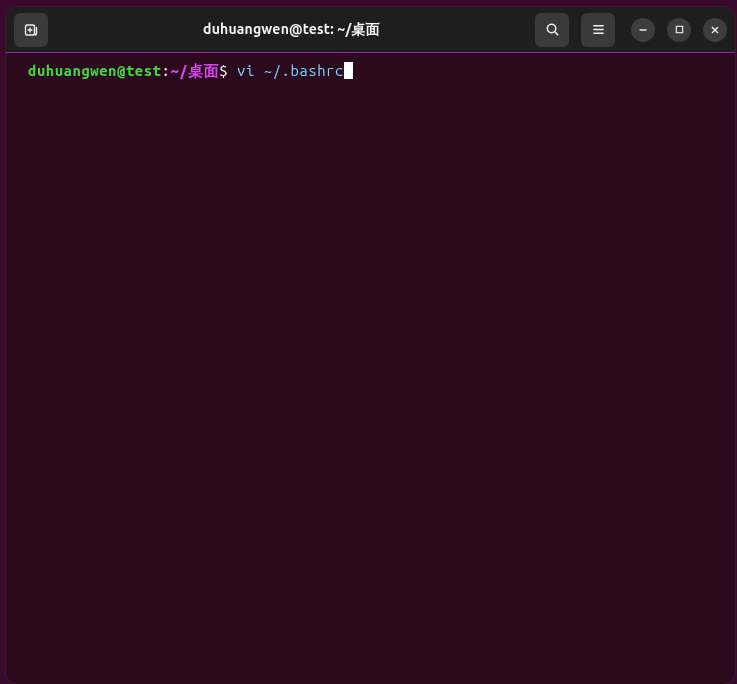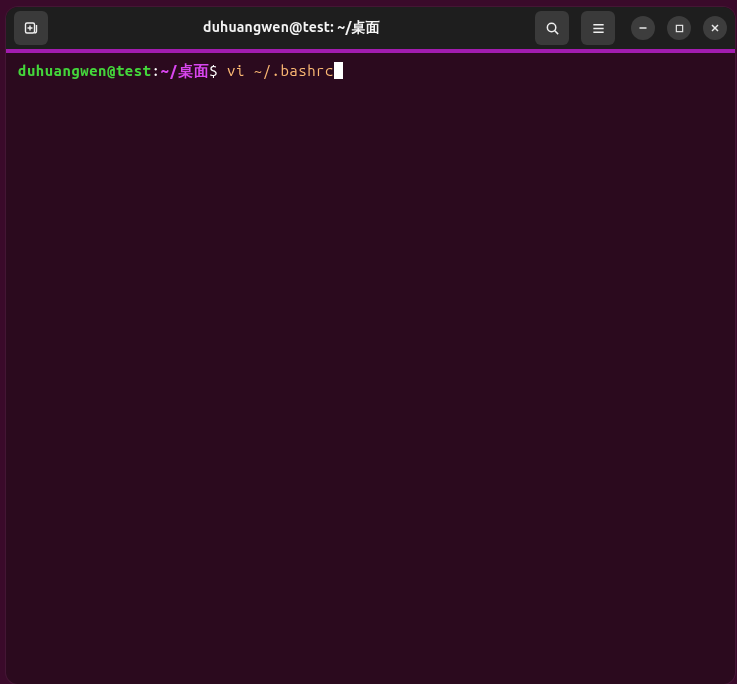--- a/index.html
+++ b/index.html
@@ -24,21 +24,21 @@
       border-radius: 12px;
       overflow: hidden;
       box-shadow: 0 0 0 1px rgba(255,255,255,0.05);
     }
     .titlebar {
       height: 46px;
       background: #1e1e1e;
       display: flex;
       align-items: center;
       padding: 0 8px;
-      border-bottom: 4px solid #a21caf;
+      border-bottom: 1px solid #a21caf;
     }
     .titlebar-left {
       display: flex;
       gap: 6px;
     }
     .titlebar-button {
       width: 34px;
       height: 34px;
       border-radius: 6px;
       background: #3a3a3a;
@@ -82,21 +82,21 @@
       height: 24px;
       border-radius: 50%;
       background: #3d3d3d;
       display: flex;
       align-items: center;
       justify-content: center;
       cursor: pointer;
       color: #e8e8e8;
     }
     .terminal-body {
-      padding: 8px 0 0 12px;
+      padding: 8px 0 0 22px;
       font-family: "Ubuntu Mono", "DejaVu Sans Mono", "Consolas", monospace;
       font-size: 15px;
       line-height: 1.3;
       color: #ffffff;
       height: calc(100% - 46px);
       letter-spacing: 0.5px;
     }
     .prompt-line {
       white-space: pre;
       display: flex;
@@ -110,21 +110,21 @@
       color: #ffffff;
     }
     .prompt-path {
       color: #d946ef;
       font-weight: bold;
     }
     .prompt-dollar {
       color: #ffffff;
     }
     .command-text {
-      color: #fdba74;
+      color: #7dd3fc;
     }
     .cursor {
       display: inline-block;
       width: 9px;
       height: 17px;
       background: #ffffff;
       vertical-align: text-bottom;
       margin-bottom: 1px;
     }
   </style>

